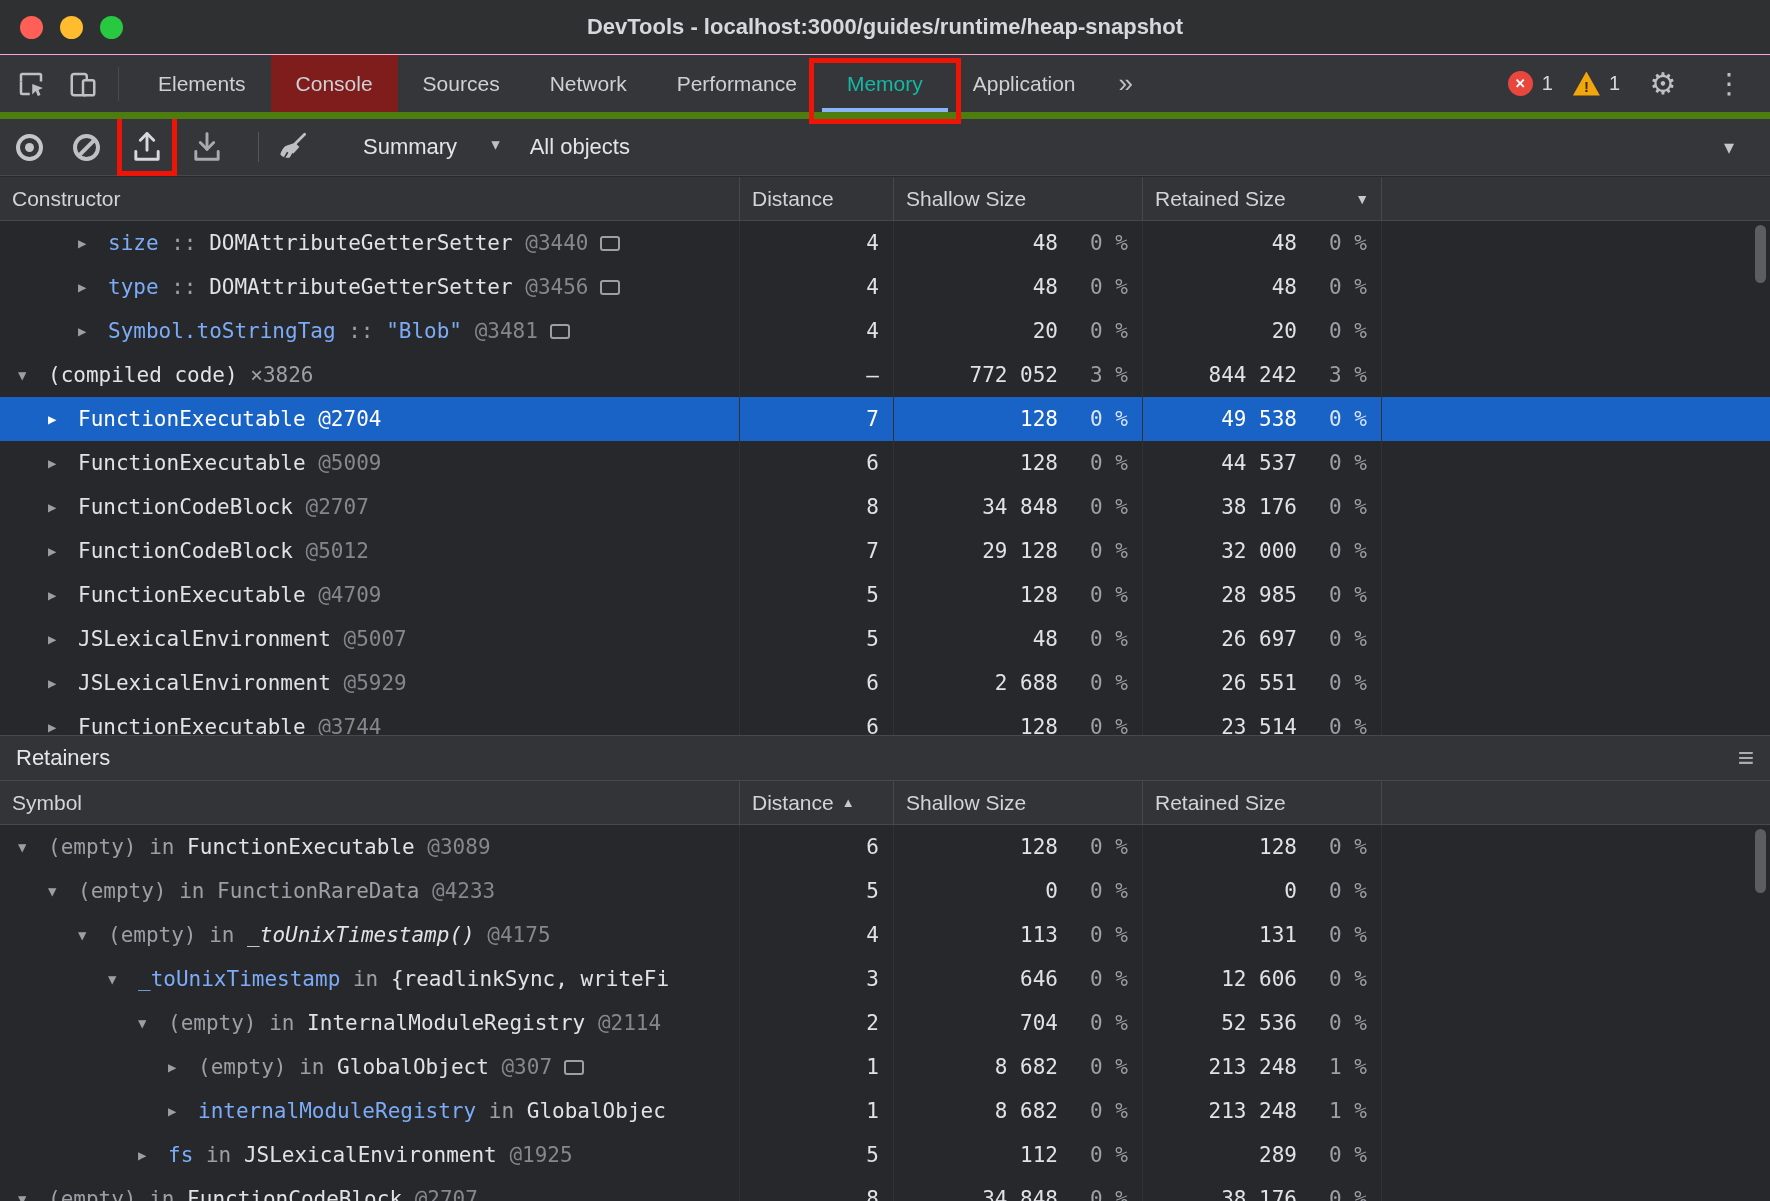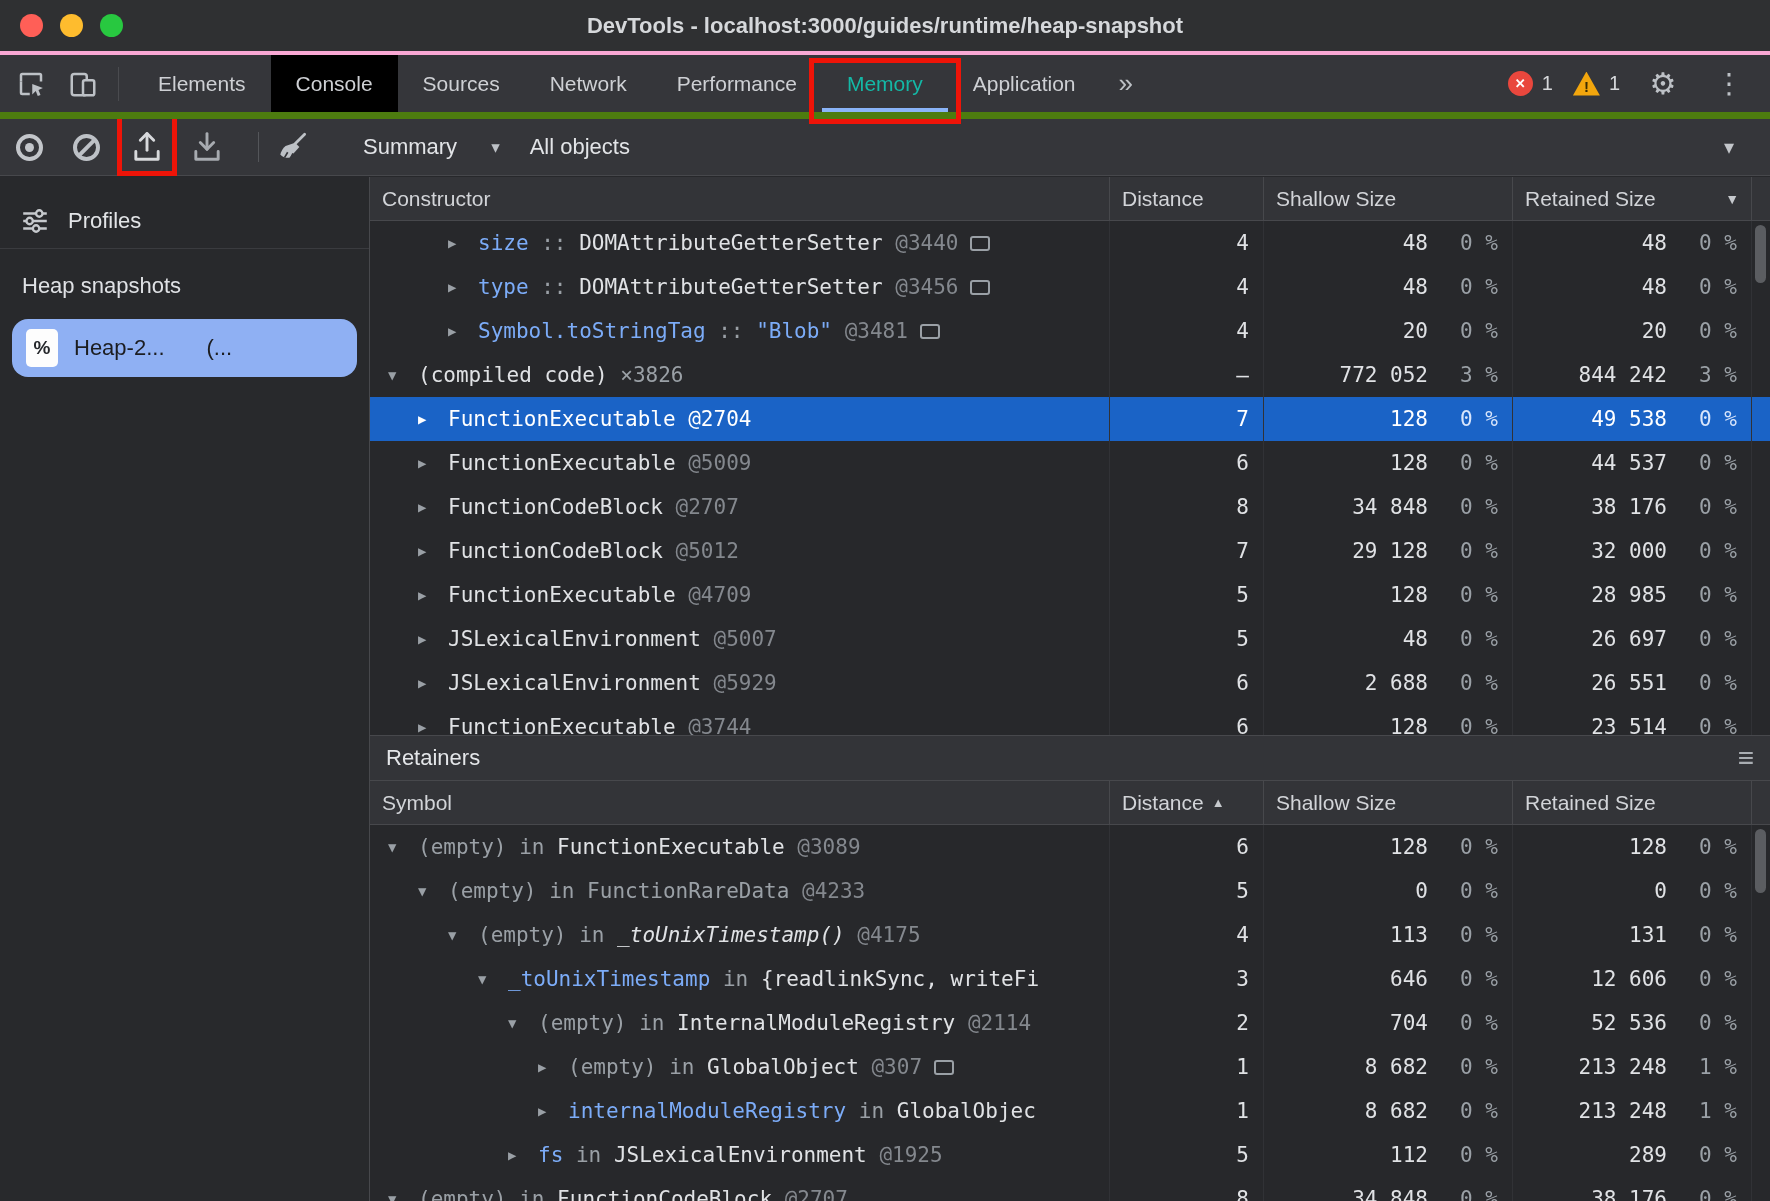--- a/index.html
+++ b/index.html
@@ -3,37 +3,37 @@
 <meta charset="utf-8">
 <style>
   * { box-sizing: border-box; margin: 0; padding: 0; }
   html,body { width:1770px; height:1201px; overflow:hidden; }
   body {
     position:relative; background:#27282b; color:#dfe1e5;
     font-family:"Liberation Sans", sans-serif;
   }
   
   .titlebar {
-    height:55px; background:#2f3032; border-bottom:4px solid #f9a8d4;
+    height:55px; background:#2f3032; border-bottom:1px solid #f9a8d4;
     display:flex; align-items:center; justify-content:center;
     font-size:22px; font-weight:700; color:#d6d8db; position:relative;
   }
   .lights { position:absolute; left:20px; top:0; height:100%; display:flex; align-items:center; gap:17px; }
   .light { width:23px; height:23px; border-radius:50%; }
   .l-red{background:#ff5f57;} .l-yellow{background:#febc2e;} .l-green{background:#28c840;}
   
   .tabbar {
     height:64px; background:#35363a; border-bottom:7px solid #4d7c0f;
     display:flex; align-items:stretch; position:relative; z-index:5;
   }
   .tb-icons { display:flex; align-items:center; gap:6px; padding:0 8px; }
   .icon-btn { width:46px; height:46px; display:flex; align-items:center; justify-content:center; border-radius:4px; color:#bdc1c6; }
   .vsep { width:1px; height:34px; background:#4a4b4f; margin:auto 6px; }
   .tab { display:flex; align-items:center; padding:0 25px; font-size:21px; color:#ced0d4; position:relative; }
-  .tab.console-bg { background:#000000; }
+  .tab.console-bg { background:#7f1d1d; }
   .tab.selected { color:#14b8a6; }
   .tab.selected::after { content:""; position:absolute; left:0; right:0; bottom:0; height:4px; background:#8ab4f8; }
   .more-tabs { display:flex; align-items:center; padding:0 18px; font-size:26px; color:#bdc1c6; }
   .tb-right { margin-left:auto; display:flex; align-items:center; gap:20px; padding-right:18px; }
   .badge { display:flex; align-items:center; gap:9px; font-size:20px; color:#d6d8db; }
   .err-ic { width:25px; height:25px; border-radius:50%; background:#e9473d; color:#fff; display:flex; align-items:center; justify-content:center; font-size:13px; font-weight:700; }
   .warn-ic { width:27px; height:24px; background:#f2a60d; clip-path:polygon(50% 0,100% 100%,0 100%); display:flex; align-items:flex-end; justify-content:center; font-size:15px; font-weight:700; color:#3a2c00; padding-bottom:1px; }
   .glyph-gear { font-size:30px; color:#bdc1c6; line-height:1; }
   .glyph-kebab { font-size:28px; color:#bdc1c6; line-height:1; padding:0 4px; }
   
@@ -42,21 +42,21 @@
     display:flex; align-items:center; padding:0 16px; position:relative; z-index:4;
   }
   .tool-btn { display:flex; align-items:center; justify-content:center; position:relative; }
   .rec { width:27px; height:27px; border:4px solid #c3c6ca; border-radius:50%; position:relative; margin-right:30px; }
   .rec::after { content:""; position:absolute; left:50%; top:50%; width:9px; height:9px; margin:-4.5px 0 0 -4.5px; border-radius:50%; background:#c3c6ca; }
   .block { width:27px; height:27px; border:4px solid #bdc1c6; border-radius:50%; position:relative; margin-right:28px; }
   .block::after { content:""; position:absolute; left:-3px; top:8px; width:25px; height:4px; background:#bdc1c6; transform:rotate(-45deg); }
   .upload-wrap { margin-right:22px; }
   .download-wrap { margin-right:16px; }
   .tool-sep { width:1px; height:30px; background:#54565a; margin:0 16px; }
-  .summary { display:flex; align-items:center; gap:34px; margin-left:52px; font-size:22px; color:#e2e4e7; }
+  .summary { display:flex; gap:34px; margin-left:52px; font-size:22px; color:#e2e4e7; }
   .chev { font-size:17px; color:#bdc1c6; }
   .filter-pill { display:flex; align-items:center; gap:12px; background:#3c4043; border-radius:22px; height:43px; padding:0 22px; margin-left:28px; font-size:22px; color:#9aa0a6; }
   .all-objects { margin-left:30px; font-size:22px; color:#e2e4e7; }
   .toolbar-chev { margin-left:auto; padding-right:20px; font-size:20px; color:#c3c6ca; }
   
   .annot { position:absolute; border:5px solid #ee1408; pointer-events:none; z-index:60; }
   .annot-memory { top:3px; right:-13px; bottom:-12px; left:-13px; }
   .annot-upload { top:-17px; right:-11px; bottom:-10px; left:-11px; }
   
   .content { position:absolute; top:177px; left:0; right:0; bottom:0; display:flex; }
@@ -222,37 +222,20 @@
   </span>
 
 
   <span class="all-objects"><span>All objects</span></span>
 
   <span class="toolbar-chev"><span>▾</span></span>
 </div>
 
 <div class="content">
 
-  <div class="sidebar">
-    <div class="profiles-row">
-      <svg width="30" height="30" viewBox="0 0 28 28">
-        <path d="M3 7h22M3 14h22M3 21h22" stroke="#c6c9cd" stroke-width="2.2"></path>
-        <circle cx="18" cy="7" r="3" fill="#28292c" stroke="#c6c9cd" stroke-width="2.2"></circle>
-        <circle cx="9" cy="14" r="3" fill="#28292c" stroke="#c6c9cd" stroke-width="2.2"></circle>
-        <circle cx="15" cy="21" r="3" fill="#28292c" stroke="#c6c9cd" stroke-width="2.2"></circle>
-      </svg>
-      <span>Profiles</span>
-    </div>
-    <div class="section-label">Heap snapshots</div>
-    <div class="snap-pill">
-      <span class="doc-ic">%</span>
-      <span>Heap-2...</span>
-      <span class="snap-meta">(...</span>
-    </div>
-  </div>
 
   <div class="main">
 
     <div class="thead">
       <div class="hcell">
           <span>Constructor</span>
         </div>
       <div class="hcell">
           <span>Distance</span>
         </div>

